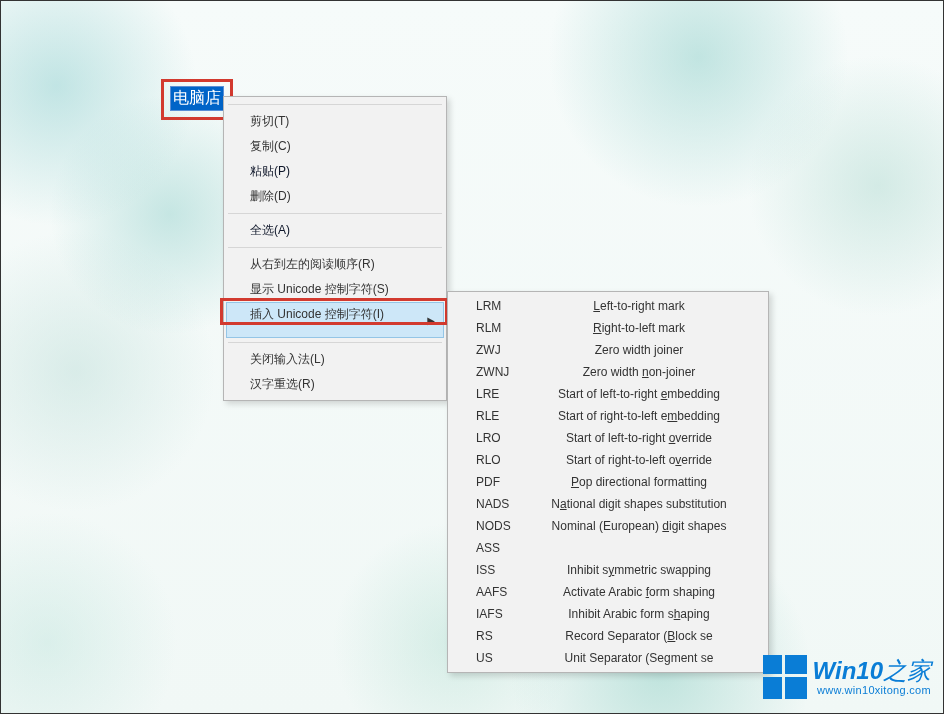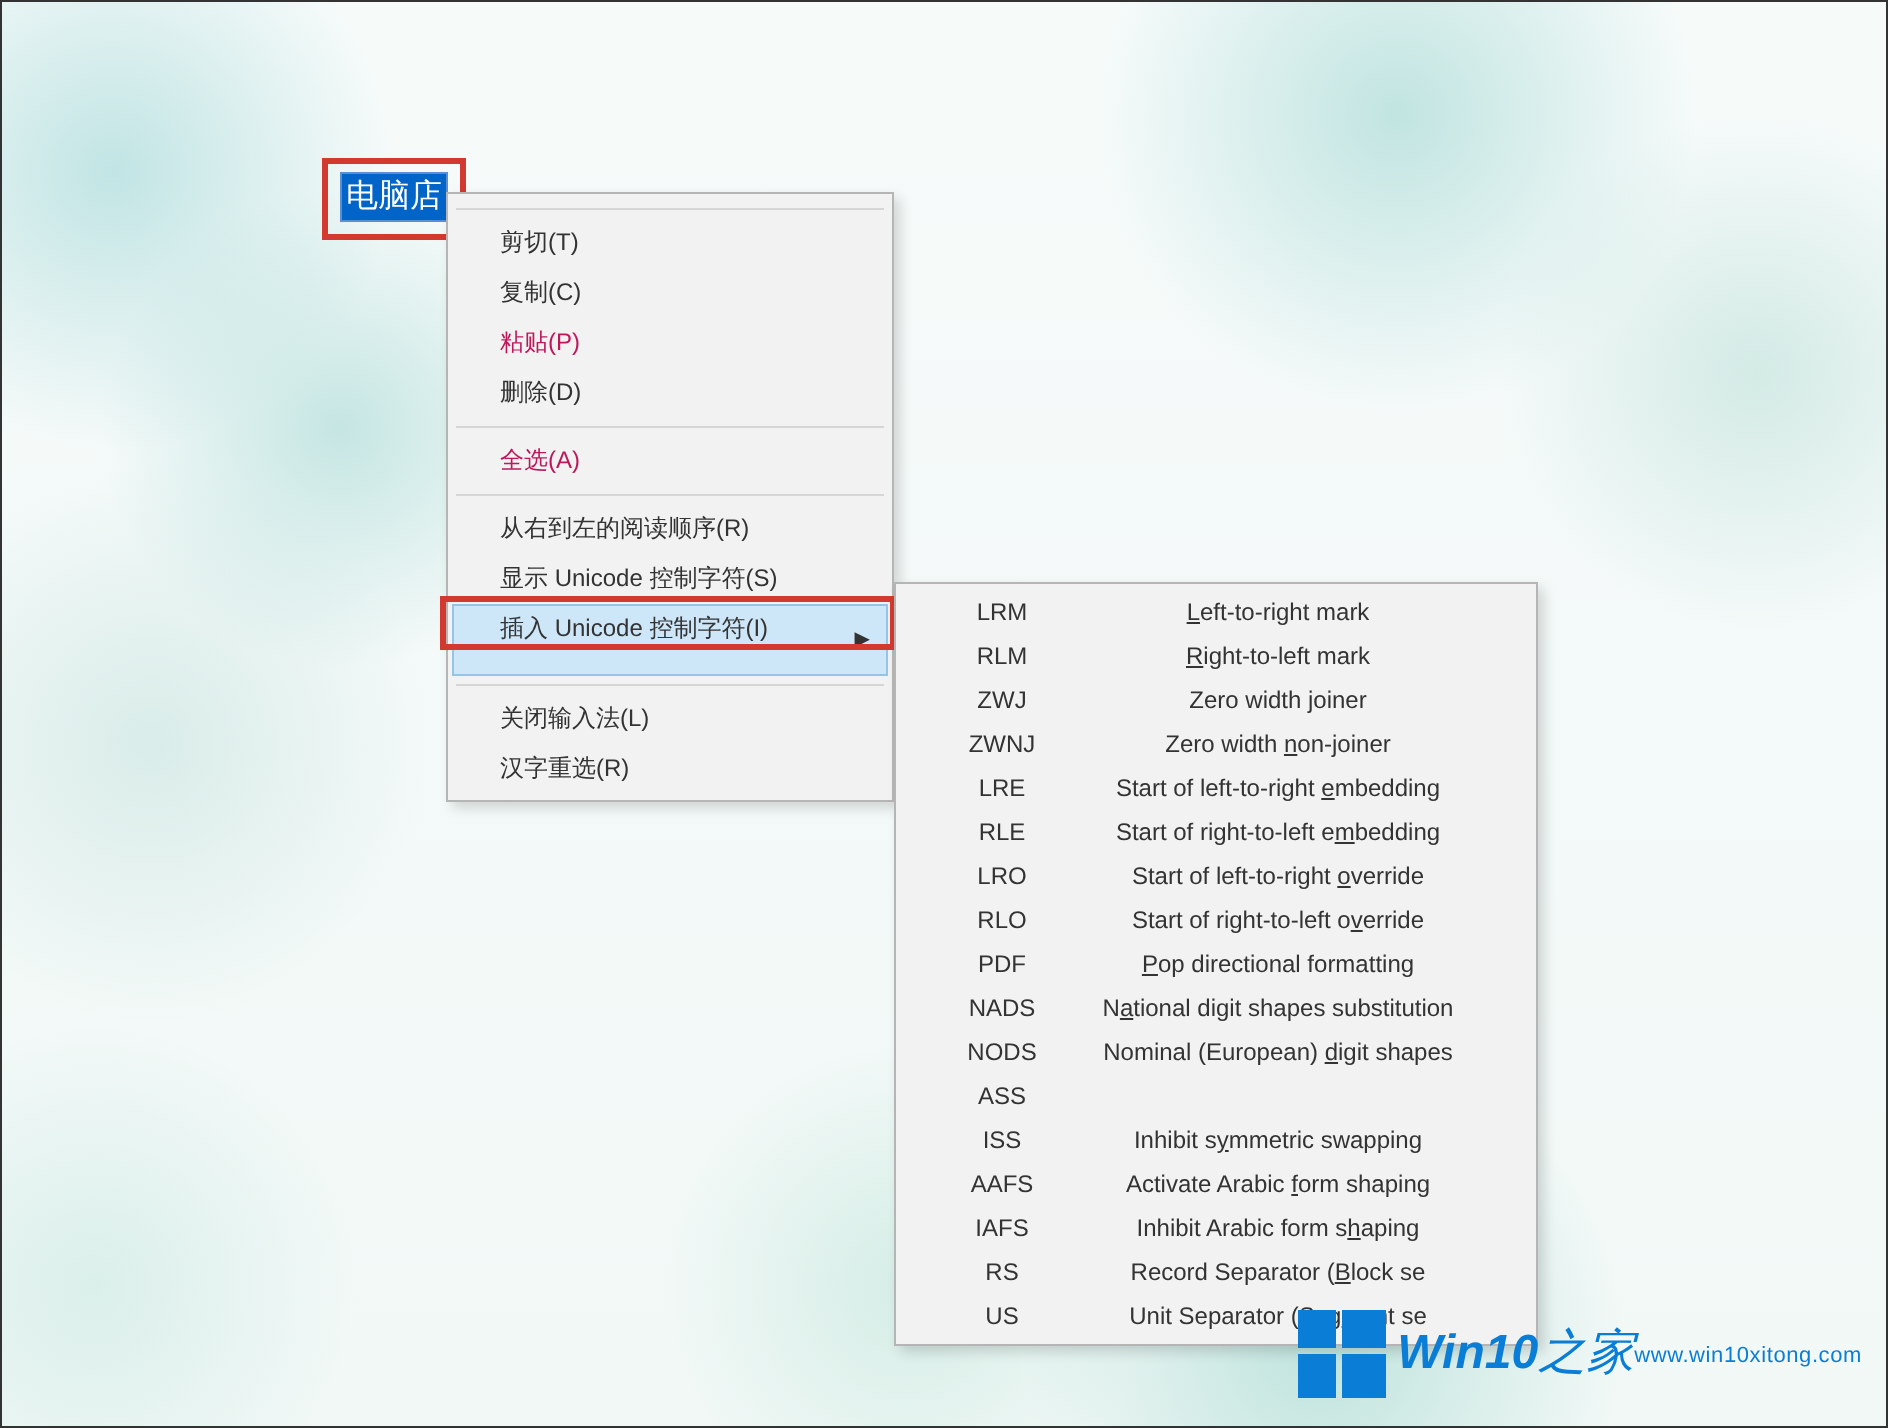--- a/index.html
+++ b/index.html
@@ -49,21 +49,21 @@
       padding: 3px 2px;
       color: #333;
     }
     .menu.primary { left: 222px; top: 95px; width: 224px; }
     .menu .item {
       padding: 4px 26px 4px 24px;
       line-height: 17px;
       white-space: nowrap;
       position: relative;
     }
-    .menu .item.disabled { color: #be185d; }
+    .menu .item.disabled { color: #0f172a; }
     .menu .sep { height: 1px; background: #d6d6d6; margin: 4px 2px; }
     .menu .item.highlight {
       background: #cde7f8;
       border: 1px solid #94c5e6;
       padding: 3px 25px 14px 23px;
     }
     .menu .item .arrow {
       position: absolute; right: 8px; top: 50%; transform: translateY(-50%);
       font-size: 10px;
     }
@@ -72,34 +72,34 @@
       position: absolute;
       pointer-events: none;
     }
     .red-box.insert { left: 219px; top: 297px; width: 228px; height: 27px; }
 
     .menu.sub { left: 446px; top: 290px; width: 322px; }
     .submenu-row {
       display: flex; justify-content: space-between;
       padding: 3px 14px 3px 26px; line-height: 16px;
     }
-    .submenu-row .code { min-width: 50px; text-align: center; }
+    .submenu-row .code { min-width: 50px; }
     .submenu-row .desc { text-align: center; flex: 1; }
     .u { text-decoration: underline; }
 
     
     .logo {
       position: absolute; right: 12px; bottom: 14px;
       display: flex; align-items: center; gap: 6px;
       color: #0a64a6;
     }
     .winflag { width: 44px; height: 44px; display: grid;
       grid-template-columns: 19px 22px; grid-template-rows: 19px 22px; gap: 3px; }
     .winflag span { background: #0a7dd6; }
-    .logo .txt { display: flex; flex-direction: row; align-items: center; line-height: 1; }
+    .logo .txt { display: flex; flex-direction: column; align-items: flex-end; line-height: 1; }
     .logo .brand { font-size: 24px; font-weight: 700; font-style: italic; color:#0a7dd6;}
     .logo .big   { font-size: 24px; font-weight: 400; color:#0a7dd6; font-style: italic;}
     .logo .url   { font-size: 11px; color:#0a7dd6; letter-spacing: 0.3px; margin-top:2px;}
   </style>
 </head>
 <body>
 
 <div class="rename-wrap">
   <span class="rename-field">
     <span class="rename-sel">电脑店</span>

